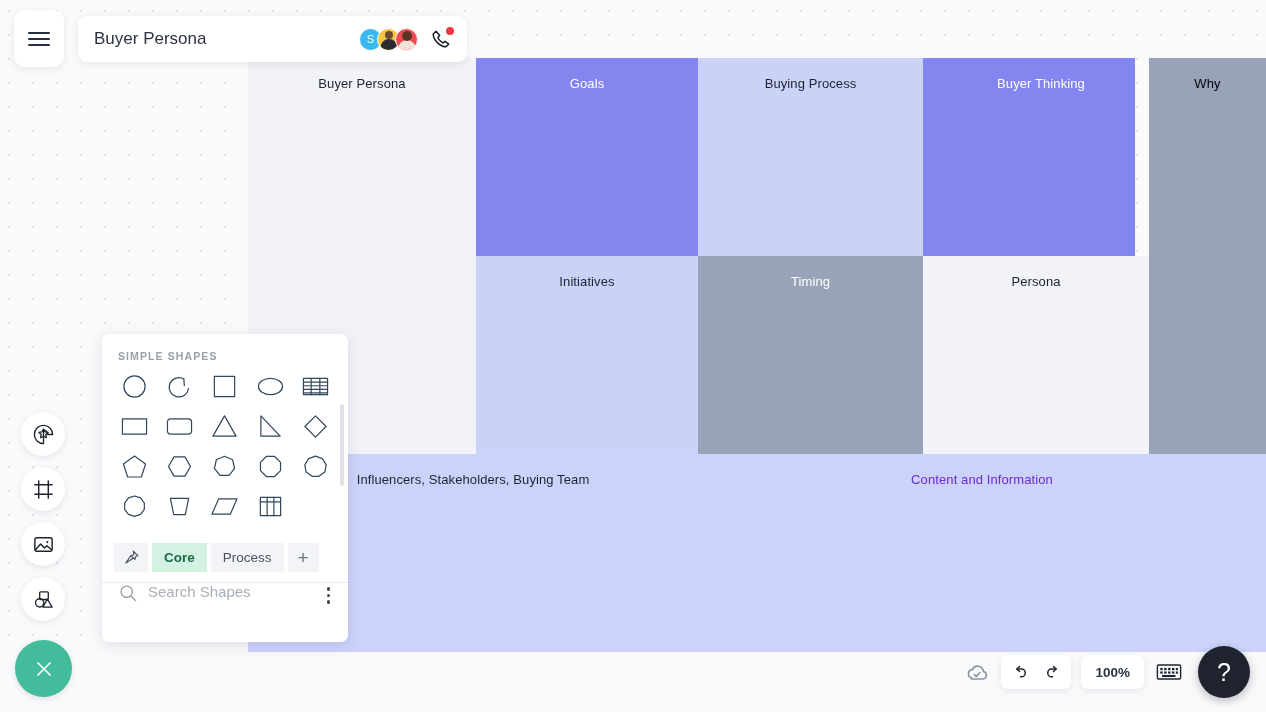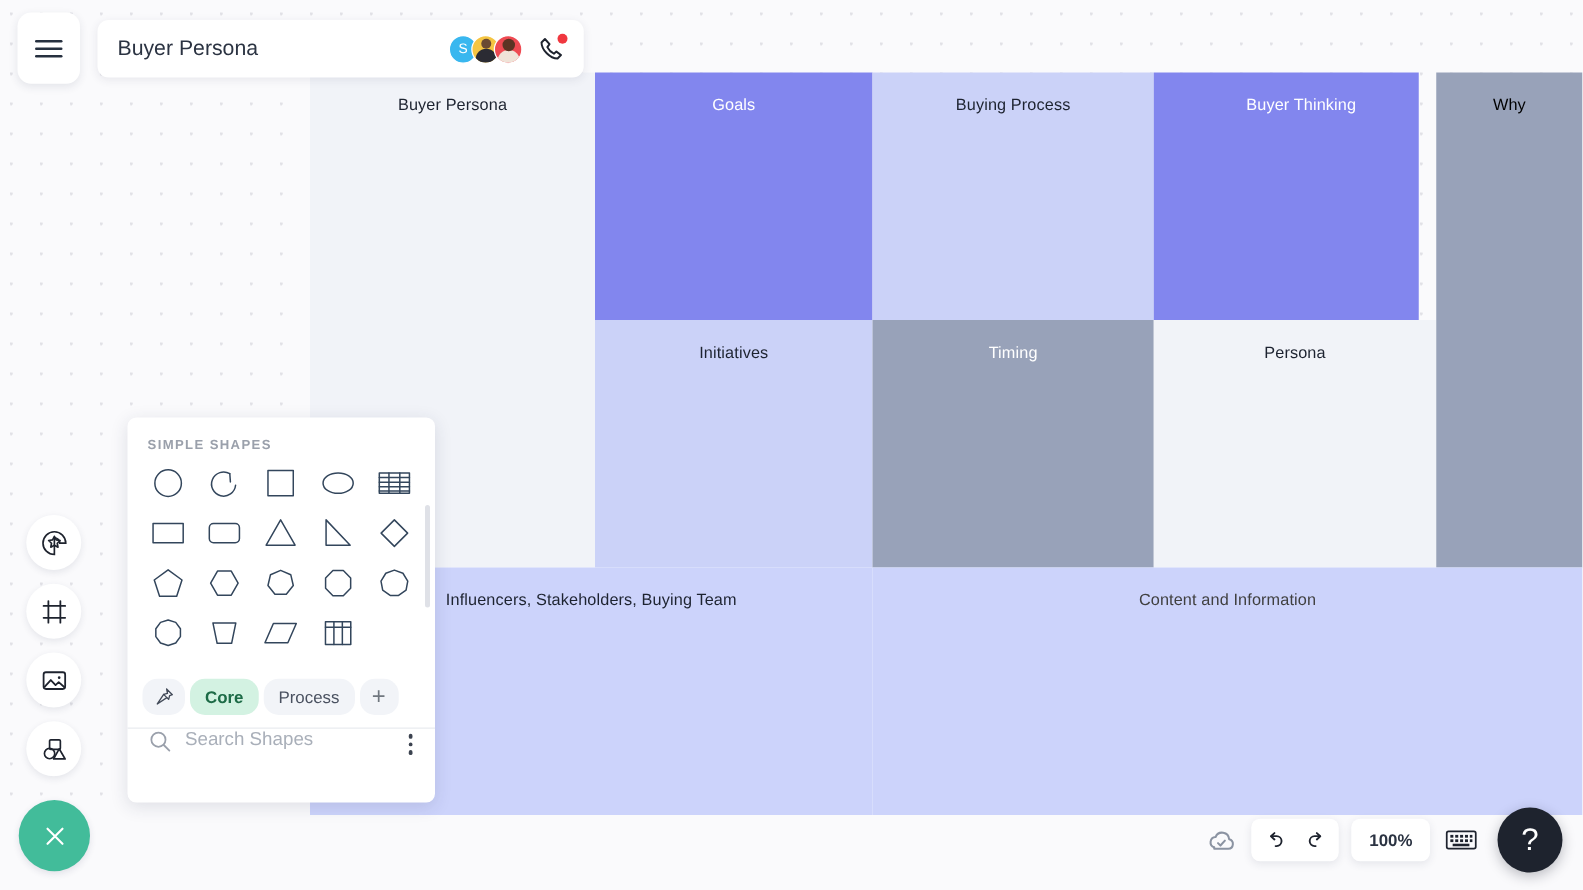--- a/index.html
+++ b/index.html
@@ -164,21 +164,21 @@
     position: absolute; right: 4px; top: 34px;
     width: 4px; height: 82px; border-radius: 3px;
     background: #dfe1e7;
     cursor: pointer;
   }
   .tabrow {
     display: flex; align-items: center; gap: 4px;
     padding: 6px 10px 10px 12px;
   }
   .tab {
-    height: 29px; border-radius: 12px;
+    height: 29px; border-radius: 0;
     display: flex; align-items: center; justify-content: center;
     font-size: 13.5px; color: #4a5160;
     background: #f2f4f8; padding: 0 12px; cursor: pointer;
   }
   .tab.icononly { width: 34px; padding: 0; }
   .tab.plus { width: 31px; padding: 0; font-size: 19px; color: #70777f; font-weight: 300; }
   .tab.active { background: #d3f2e2; color: #1d6b47; font-weight: 600; }
   .searchrow {
     border-top: 1px solid #e9ebf0;
     height: 60px;
@@ -263,21 +263,21 @@
       </div>
       <div class="block" style="left: 923px; top: 256px; width: 226px; height: 198px; background: rgb(241, 243, 248); color: rgb(29, 35, 48);">
         <span class="lbl">Persona</span>
       </div>
       <div class="block" style="left: 1149px; top: 256px; width: 117px; height: 198px; background: rgb(152, 162, 185); color: rgb(255, 255, 255);">
         <span class="lbl"></span>
       </div>
       <div class="block" style="left: 248px; top: 454px; width: 450px; height: 198px; background: rgb(204, 211, 251); color: rgb(29, 35, 48);">
         <span class="lbl">Influencers, Stakeholders, Buying Team</span>
       </div>
-      <div class="block" style="left: 698px; top: 454px; width: 568px; height: 198px; background: rgb(204, 211, 251); color: #404040;">
+      <div class="block" style="left: 698px; top: 454px; width: 568px; height: 198px; background: rgb(204, 211, 251); color: #6d28d9;">
         <span class="lbl">Content and Information</span>
       </div>
     </div>
 
   <div class="bottom-fade"></div>
 
   <div class="burger">
     <div class="bars">
       <span></span>
         <span></span>

